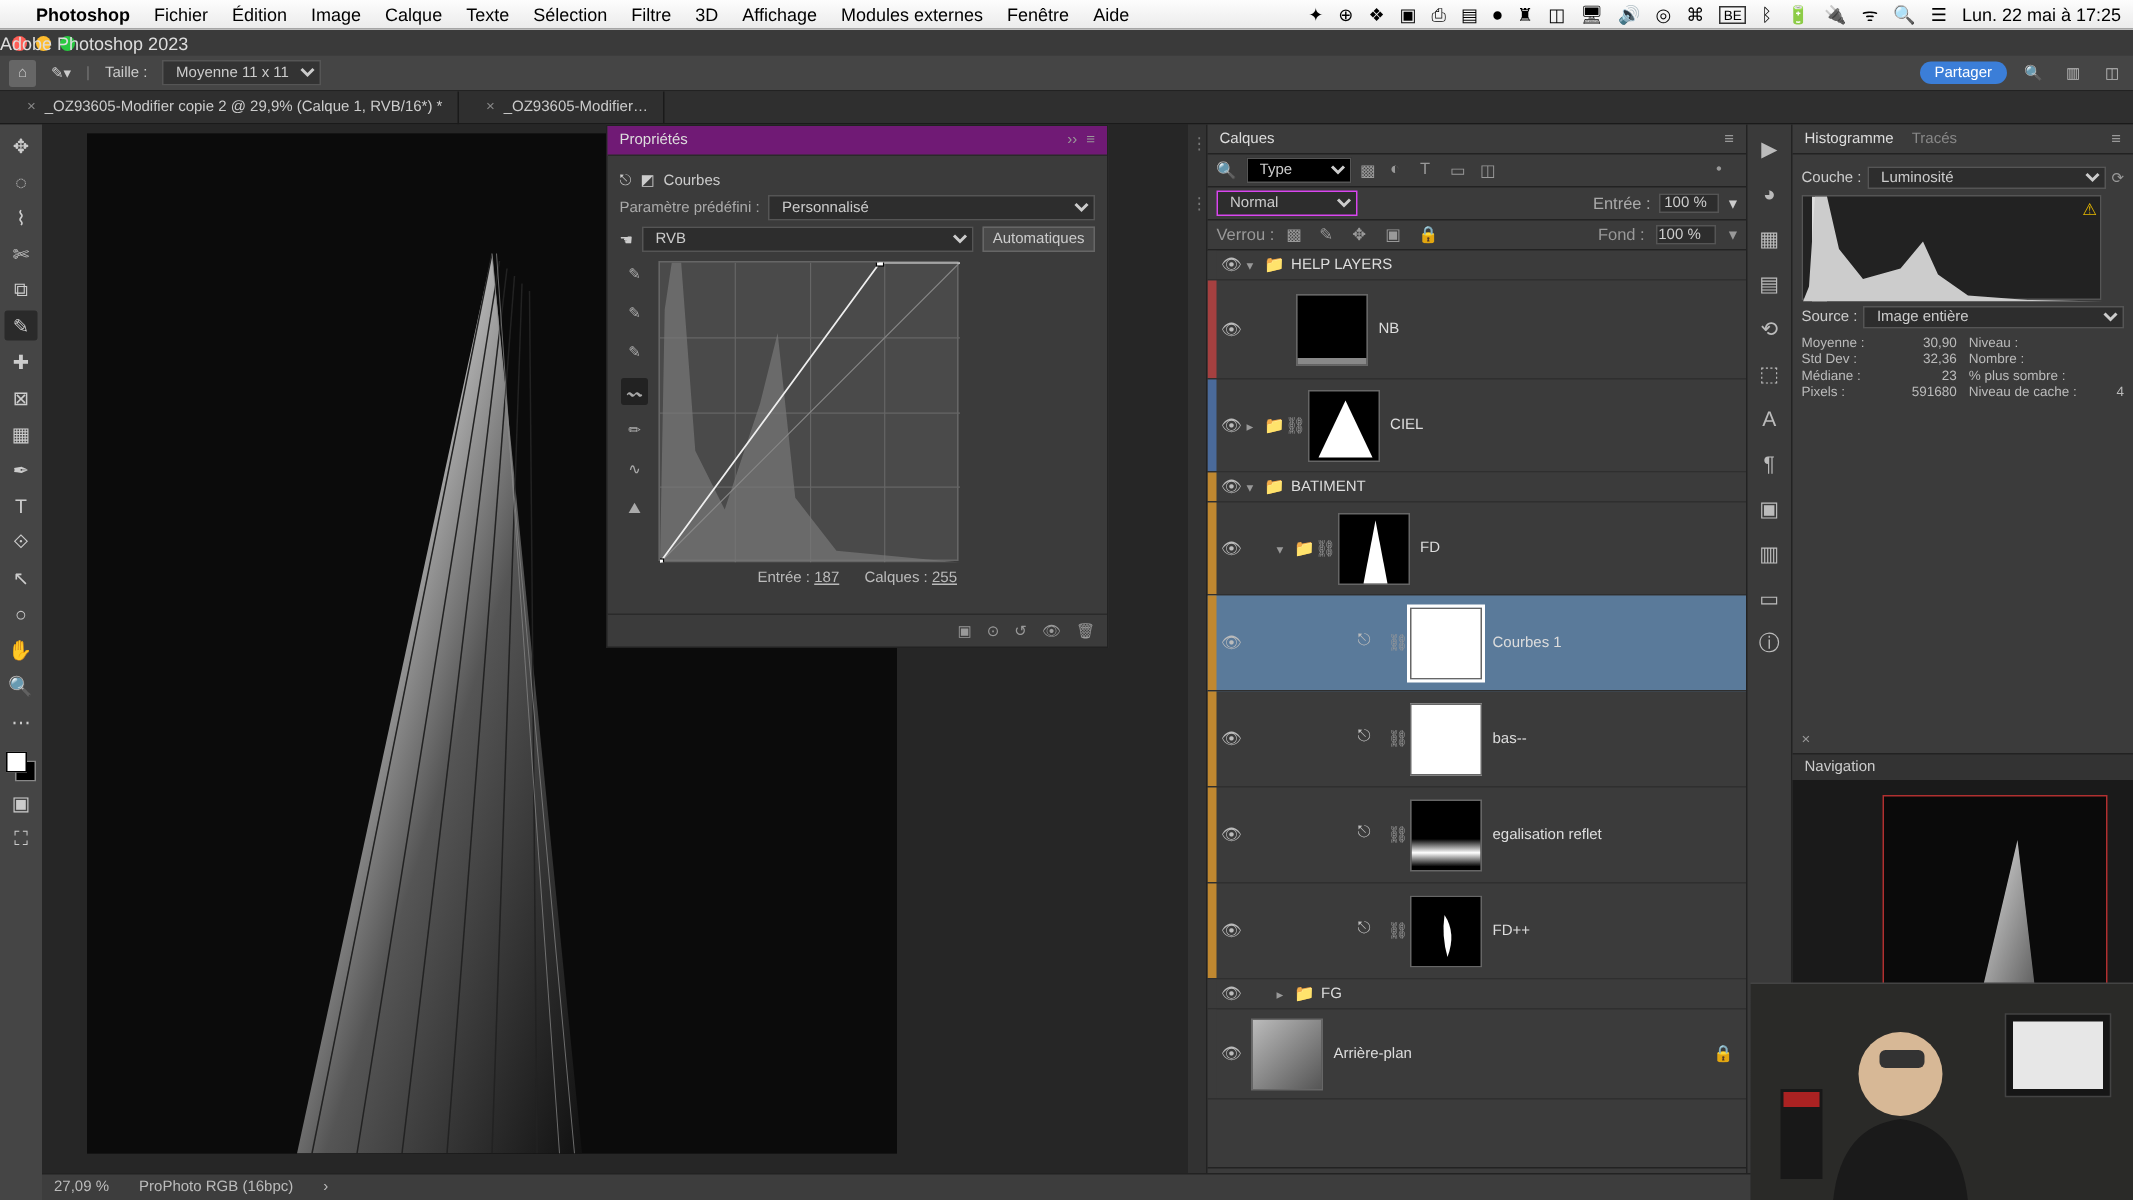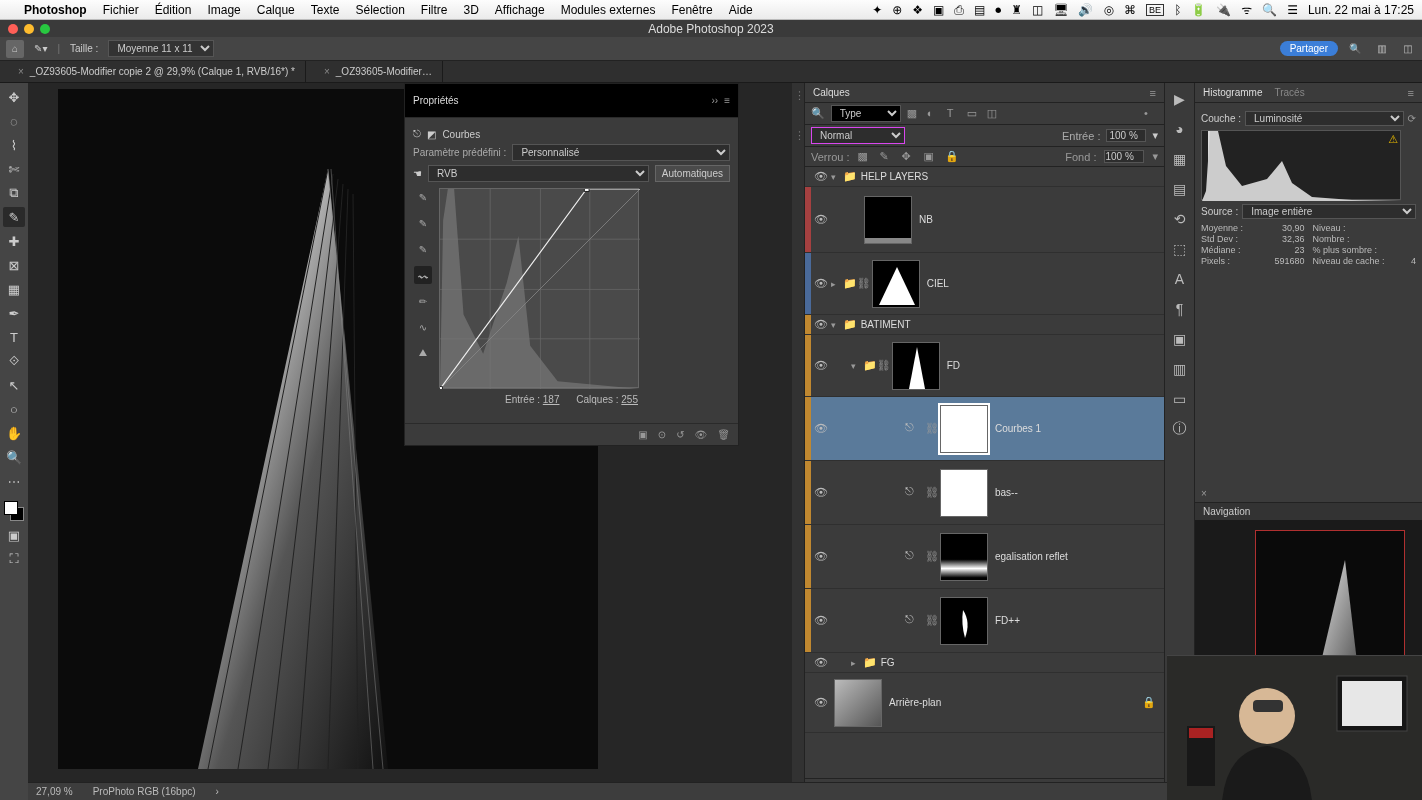--- a/index.html
+++ b/index.html
@@ -8,21 +8,21 @@
 
 .menubar { height:20px; background:linear-gradient(#fdfdfd,#ebebeb); display:flex; align-items:center; padding:0 8px; color:#000; font-size:12px; gap:16px; border-bottom:1px solid #bbb;}
 .menubar .apple { font-size:14px; }
 .menubar .right { margin-left:auto; display:flex; gap:10px; align-items:center; font-size:12px;}
 .menubar span { cursor:default; }
 
 
 .titlerow { height:17px; background:#3a3a3a; display:flex; align-items:center; padding:0 8px; gap:6px; }
 .tl { width:10px; height:10px; border-radius:50%; }
 .tl.r{background:#ff5f57;} .tl.y{background:#febc2e;} .tl.g{background:#28c840;}
-.app-title { position:absolute; left:0; right:0; text-align:center; font-size:12px; color:#ddd; pointer-events:none;}
+.app-title { position:absolute; left:0; right:0; font-size:12px; color:#ddd; pointer-events:none;}
 
 
 .optbar { height:24px; background:#454545; display:flex; align-items:center; padding:0 6px; gap:10px; font-size:10px; border-bottom:1px solid #222;}
 .optbar .home{width:18px;height:18px;background:#666;border-radius:2px;display:flex;align-items:center;justify-content:center;}
 .optbar select{background:#333;border:1px solid #555;color:#ccc;font-size:10px;padding:1px 4px;}
 .share-btn{margin-left:auto;background:#3b7ed8;color:#fff;border:none;border-radius:10px;padding:2px 10px;font-size:10px;}
 .optbar .ricon{width:16px;height:16px;color:#bbb;display:flex;align-items:center;justify-content:center;}
 
 
 .tabs { height:22px; background:#2f2f2f; display:flex; align-items:center; border-bottom:1px solid #1a1a1a;}
@@ -40,21 +40,21 @@
 
 .canvas { flex:1; background:#262626; position:relative; overflow:hidden; }
 .statusbar{position:absolute;left:28px;bottom:0;right:0;height:18px;background:#3d3d3d;display:flex;align-items:center;font-size:10px;color:#bbb;gap:20px;padding:0 8px;border-top:1px solid #222;}
 
 
 .building { position:absolute; left:30px; top:6px; width:540px; height:680px; background:#0a0a0a; }
 .building svg{width:100%;height:100%;}
 
 
 .proppanel { position:absolute; left:404px; top:83px; width:335px; background:#3b3b3b; border:1px solid #222; font-size:10px; }
-.panelhdr{height:34px;display:flex;align-items:center;padding:0 8px;background:#000000;border-bottom:1px solid #2a2a2a;}
+.panelhdr{height:20px;display:flex;align-items:center;padding:0 8px;background:#701a75;border-bottom:1px solid #2a2a2a;}
 .panelhdr .title{color:#ddd;font-size:10px;}
 .panelhdr .ricons{margin-left:auto;display:flex;gap:6px;color:#999;}
 .propbody{padding:6px 8px 40px;}
 .propbody .row{display:flex;align-items:center;gap:6px;margin:4px 0;}
 .propbody select{background:#2d2d2d;border:1px solid #555;color:#ccc;font-size:10px;padding:1px 4px;flex:1;}
 .propbody .label{color:#aaa;}
 .autobtn{background:#4a4a4a;border:1px solid #666;color:#ccc;padding:2px 6px;font-size:10px;}
 .curvewrap{display:flex;gap:6px;margin-top:6px;}
 .curveleft{width:20px;display:flex;flex-direction:column;gap:8px;align-items:center;}
 .curveleft .ci{width:18px;height:18px;display:flex;align-items:center;justify-content:center;color:#aaa;border-radius:2px;}

